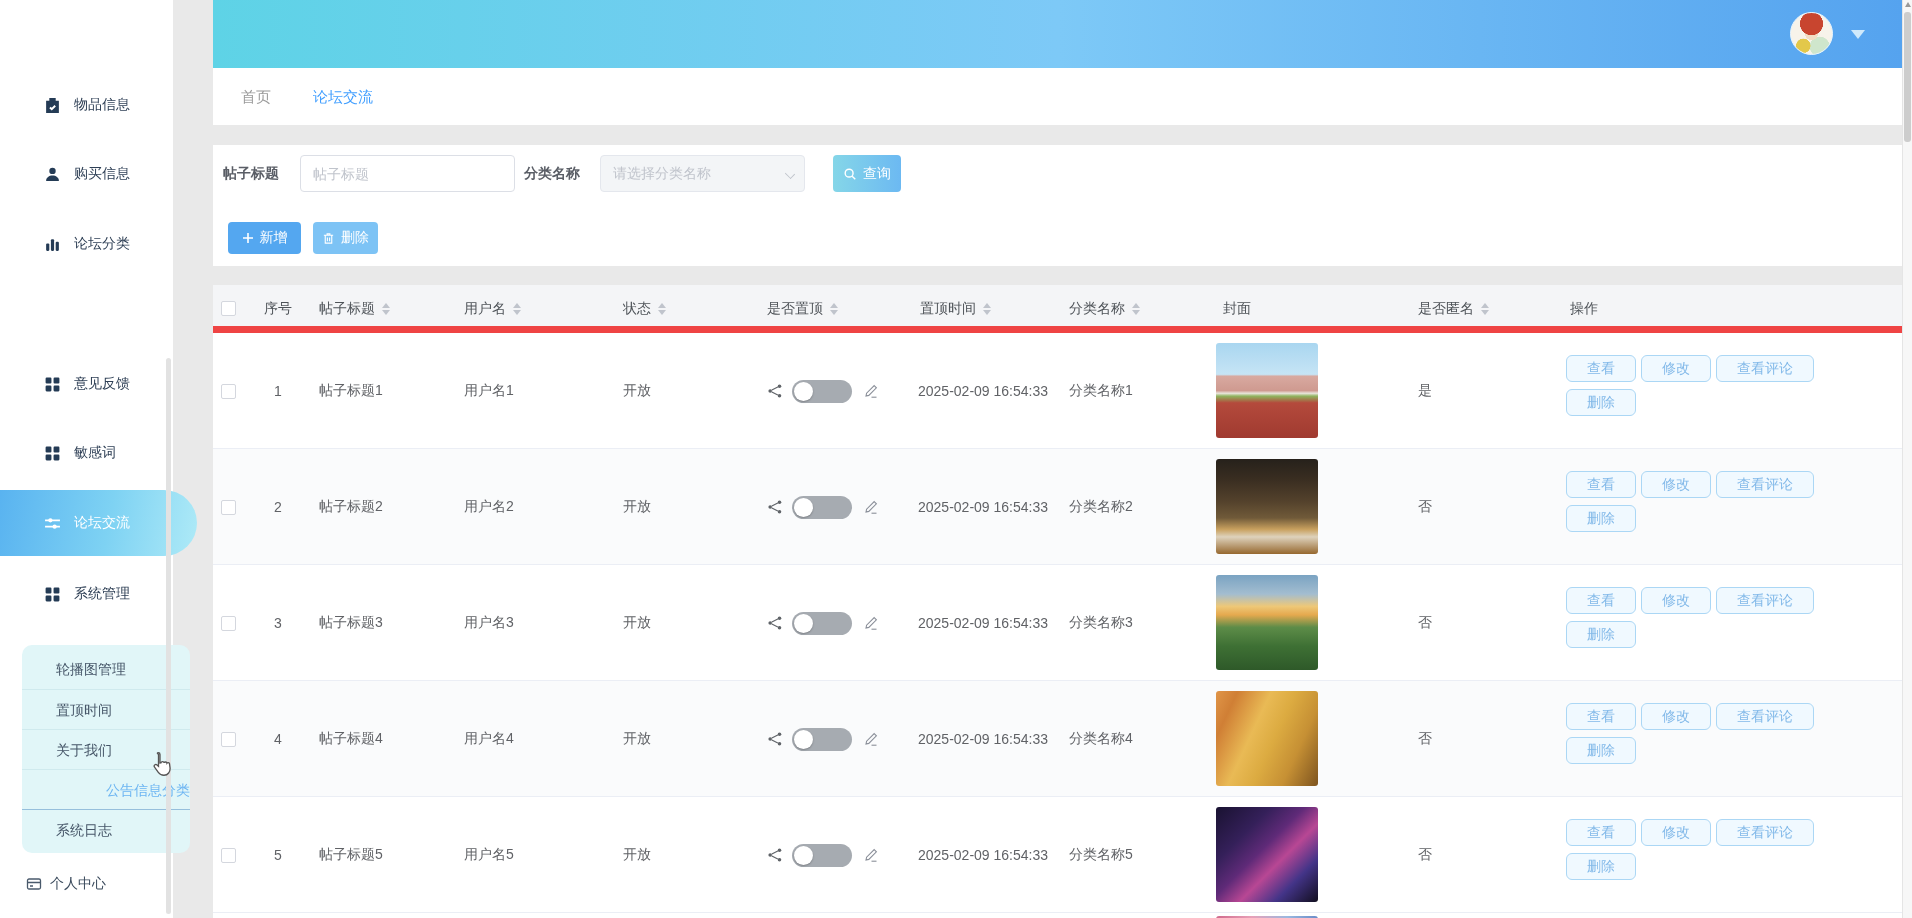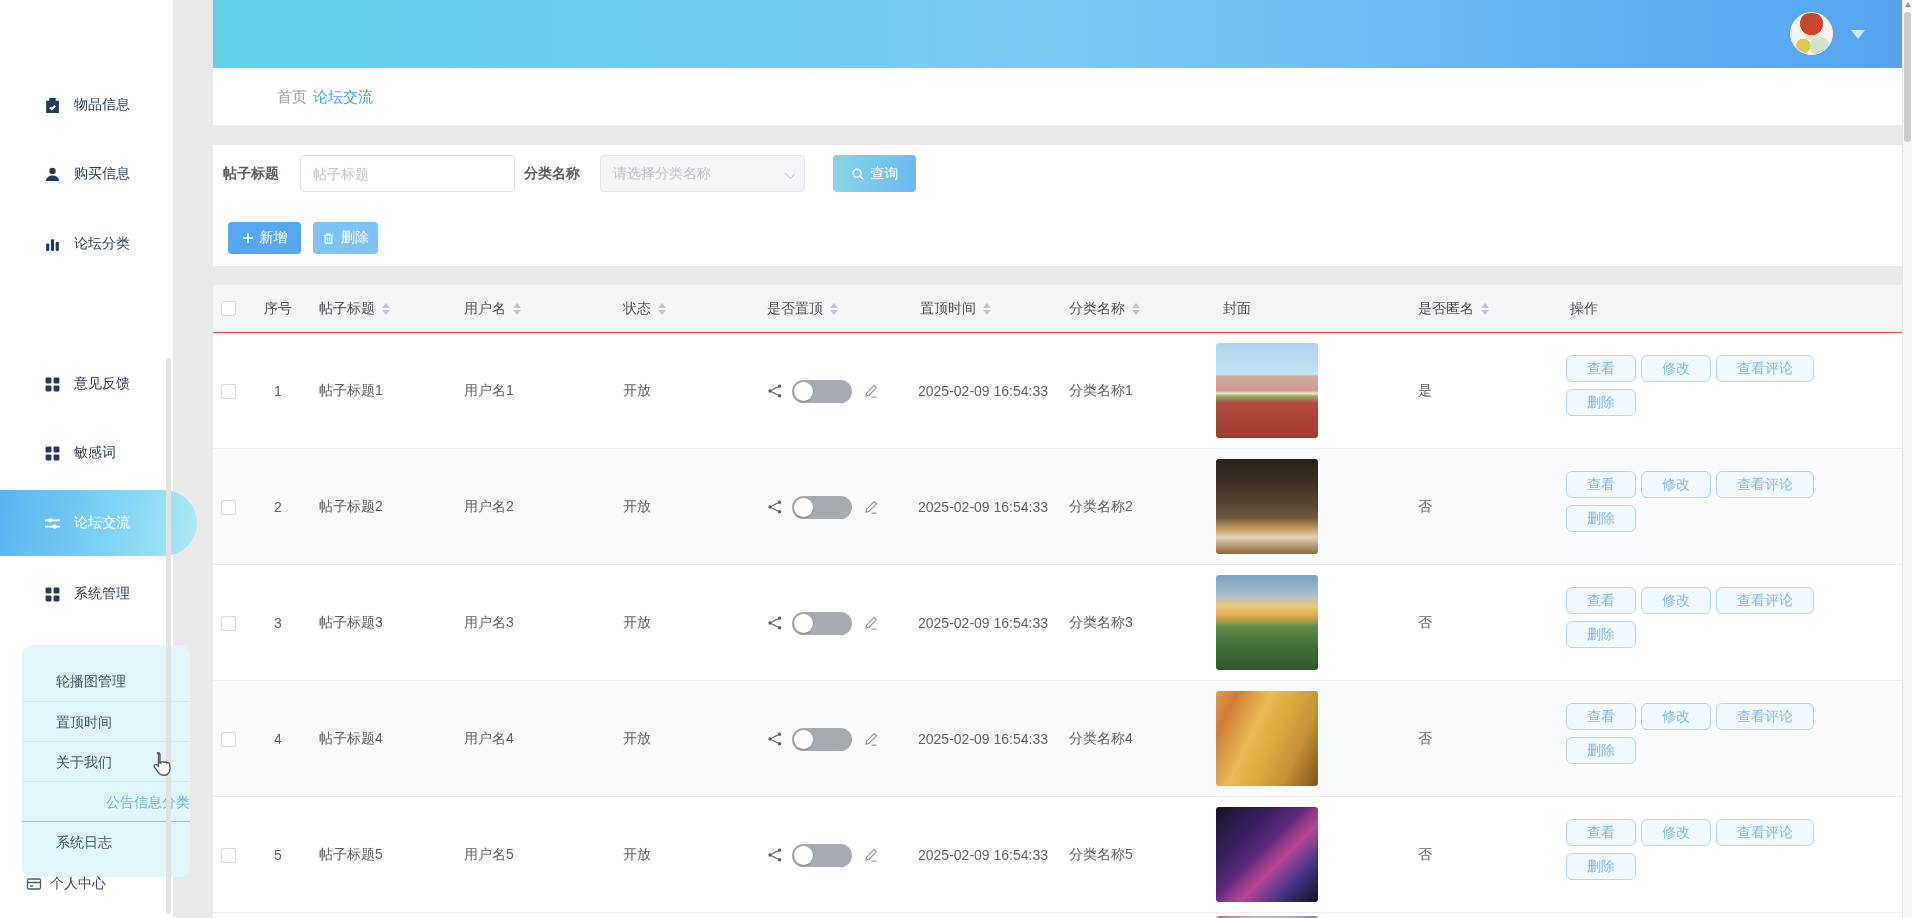--- a/index.html
+++ b/index.html
@@ -8,21 +8,21 @@
   #root { position:relative; width:1912px; height:918px; overflow:hidden; }
 
   
   .sidebar { position:absolute; left:0; top:0; width:173px; height:918px; background:#fff; z-index:5; }
   .nav-item { position:absolute; left:0; width:197px; height:44px; display:flex; align-items:center; gap:13px;
               padding-left:44px; color:#2e3f55; font-size:14px; cursor:pointer; }
   .nav-item .nicon { width:17px; height:17px; flex:0 0 17px; color:#243b55; }
   .nav-item.active { height:66px; border-radius:0 33px 33px 0; color:#fff;
               background:linear-gradient(100deg,#59b3f0 0%,#7ed2f3 55%,#aeeaf7 100%); }
   .nav-item.active .nicon { color:#fff; }
-  .submenu { position:absolute; left:22px; top:645px; width:168px; background:#e1f6f8; border-radius:10px; padding:16px 0; }
+  .submenu { position:absolute; left:22px; top:645px; width:168px; background:#e1f6f8; border-radius:10px; padding:4px 0; }
   .submenu-item { height:40px; line-height:40px; padding-left:34px; font-size:14px; color:#465668; cursor:pointer; }
   .submenu-item + .submenu-item { border-top:1px solid #cfeaee; }
   .submenu-item.strongline { border-top:1px solid #96bfdc; }
   .submenu-item.hovered { color:#6cb5f2;text-align:right; }
   .personal { position:absolute; left:26px; top:868px; height:32px; display:flex; align-items:center; gap:8px;
               font-size:14px; color:#3a4a5c; cursor:pointer; }
   .personal .nicon { width:16px; height:16px; color:#4a5a6c; }
   .side-scroll { position:absolute; right:2px; top:358px; width:5px; height:556px; background:#e2e2e2; border-radius:3px; }
 
   
@@ -36,50 +36,50 @@
               radial-gradient(circle at 30% 80%, #e3c84a 0 16%, rgba(0,0,0,0) 17%),
               radial-gradient(circle at 70% 82%, #cfe6cc 0 22%, rgba(0,0,0,0) 23%),
               #f7f3ea;
             border:1px solid #e8f4fd; cursor:pointer; }
   .avatar-caret { position:absolute; left:1638px; top:30px; width:0; height:0;
             border-left:7px solid rgba(0,0,0,0); border-right:7px solid rgba(0,0,0,0); border-top:9px solid #cfe9fb; cursor:pointer; }
 
   
   .tabbar { position:absolute; left:213px; top:68px; width:1689px; height:57px; background:#fff; }
   .tab { position:absolute; top:0; line-height:57px; font-size:15px; cursor:pointer; }
-  .tab-home { left:28px; color:#9b9b9b;margin-left:36px; }
+  .tab-home { left:28px; color:#9b9b9b; }
   .tab-forum { left:100px; color:#409eff; }
 
   
   .search-panel { position:absolute; left:213px; top:145px; width:1689px; height:121px; background:#fff; }
   .form-label { position:absolute; top:10px; height:37px; line-height:37px; font-size:14px; color:#5a5e66; font-weight:bold; }
   .lbl-title { left:10px; }
   .lbl-cat { left:311px; }
   .inp-title { position:absolute; left:87px; top:10px; width:215px; height:37px; border:1px solid #dcdfe6; border-radius:4px;
                padding:0 12px; font-size:14px; color:#606266; background:#fff; outline:none;
                font-family:"Liberation Sans","DejaVu Sans",sans-serif; }
   .inp-title::placeholder { color:#c0c4cc; }
   .sel-cat { position:absolute; left:387px; top:10px; width:205px; height:37px; border:1px solid #e4e7ed; border-radius:4px;
              background:#f3f5f7; display:flex; align-items:center; padding:0 12px; font-size:14px; color:#c0c4cc; cursor:pointer; }
   .sel-cat .chev { position:absolute; right:10px; top:14px; width:8px; height:8px; border-right:1.6px solid #c0c4cc;
              border-bottom:1.6px solid #c0c4cc; transform:rotate(45deg) scaleY(.8); }
-  .btn-query { position:absolute; left:620px; top:10px; width:83px; height:37px; border:none; border-radius:4px;
+  .btn-query { position:absolute; left:620px; top:10px; width:68px; height:37px; border:none; border-radius:4px;
              background:linear-gradient(90deg,#85d6e8 0%,#6cb9f2 100%); color:#fff; font-size:14px; display:flex;
              align-items:center; justify-content:center; gap:6px; cursor:pointer;
              font-family:"Liberation Sans","DejaVu Sans",sans-serif; }
   .btn-add { position:absolute; left:15px; top:77px; width:73px; height:32px; border:none; border-radius:4px; background:#54a7f0;
              color:#fff; font-size:14px; display:flex; align-items:center; justify-content:center; gap:6px; cursor:pointer;
              font-family:"Liberation Sans","DejaVu Sans",sans-serif; }
   .btn-del { position:absolute; left:100px; top:77px; width:65px; height:32px; border:none; border-radius:4px; background:#7dc3f5;
              color:#fff; font-size:14px; display:flex; align-items:center; justify-content:center; gap:6px; cursor:pointer;
              font-family:"Liberation Sans","DejaVu Sans",sans-serif; }
 
   
   .table-panel { position:absolute; left:213px; top:285px; width:1689px; height:633px; background:#fff; overflow:hidden; }
-  .thead { position:absolute; left:0; top:0; width:100%; height:48px; background:#f4f5f7; border-bottom:1px solid #ef4444; }
+  .thead { position:absolute; left:0; top:0; width:100%; height:48px; background:#f4f5f7; border-bottom:7px solid #ef4444; }
   .thead .hcell { position:absolute; top:0; height:48px; display:flex; align-items:center; gap:4px; font-size:14px; color:#4e5358; }
   .checkbox { width:15px; height:15px; border:1px solid #d4d7de; border-radius:2px; background:#fff; cursor:pointer; }
   .h-check { left:8px; top:16px; position:absolute; }
   .h-idx{left:50px;width:30px;justify-content:center;} .h-title{left:106px;} .h-user{left:251px;} .h-status{left:410px;}
   .h-pin{left:554px;} .h-time{left:707px;} .h-cat{left:856px;} .h-cover{left:1010px;} .h-anon{left:1205px;} .h-op{left:1357px;}
   .sorter { display:inline-flex; flex-direction:column; gap:2px; margin-left:3px; cursor:pointer; }
   .sorter i { width:0; height:0; border-left:4px solid rgba(0,0,0,0); border-right:4px solid rgba(0,0,0,0); }
   .sorter .up { border-bottom:5px solid #c0c4cc; }
   .sorter .dn { border-top:5px solid #c0c4cc; }
 

